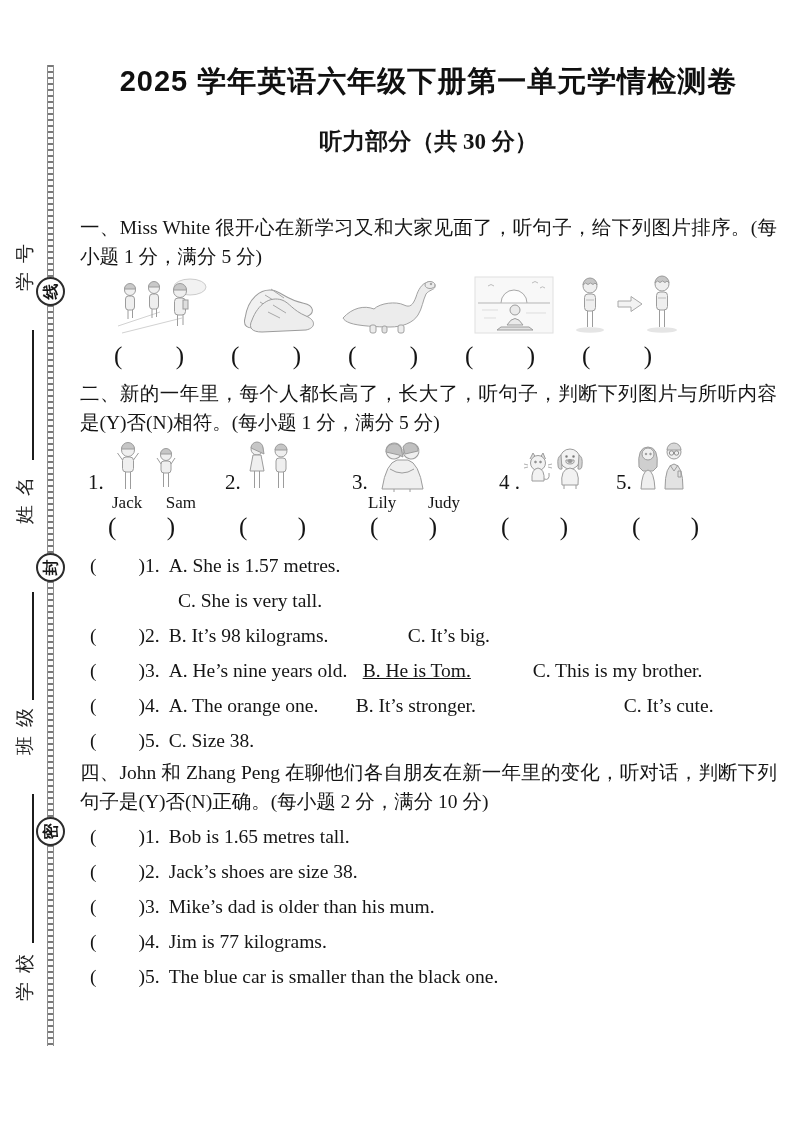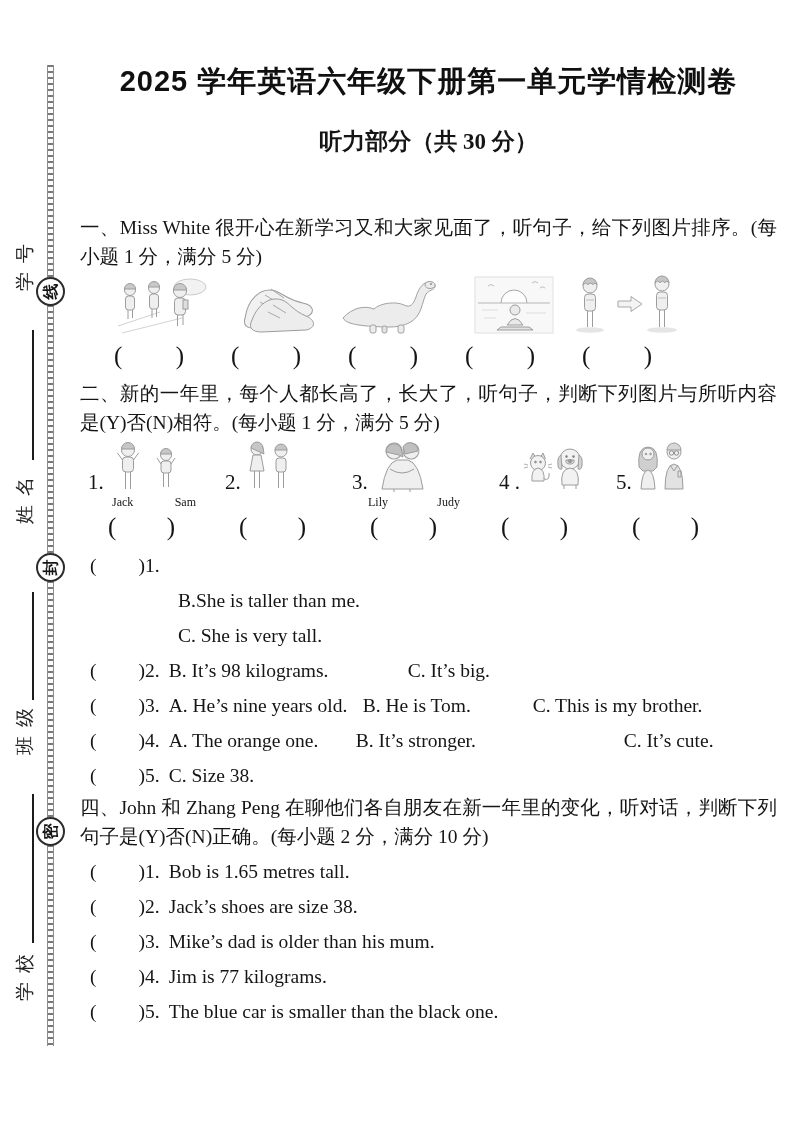--- a/index.html
+++ b/index.html
@@ -43,21 +43,21 @@
   #sec4-head { margin-top:0px; }
   
   .img-row1 { display:flex; align-items:flex-end; height:60px; margin-top:3px; }
   .img-row2 { display:flex; align-items:flex-end; height:52px; margin-top:4px; }
   .fig { display:block; }
   .fig svg { display:block; width:100%; height:100%; }
   .s2-item { display:flex; align-items:flex-end; position:relative; }
   .item-num { font-size:21px; line-height:22px; padding-right:2px; }
   .name-row {
     position:absolute; top:100%; display:flex; justify-content:space-between;
-    font-size:12px; line-height:19px; width:100%; padding:0 2px;
+    font-size:17px; line-height:19px; width:100%; padding:0 2px;
   }
   
   .paren-row { display:flex; font-size:25px; line-height:30px; }
   .paren-row1 { margin-top:7px; padding-left:34px; }
   .paren-row2 { margin-top:19px; padding-left:28px; }
   .paren-pair { display:flex; justify-content:space-between; }
   .paren-row1 .paren-pair { width:70px; margin-right:47px; }
   .paren-row2 .paren-pair { width:67px; margin-right:64px; }
   
   .qline { display:flex; height:35px; line-height:35px; font-size:19.5px; padding-left:10px; white-space:nowrap; }
@@ -346,37 +346,37 @@
           <span>(</span>
           <span>)</span>
         </span>
     </div>
 
 
     <div id="q1" class="qline">
       <span>(</span>
         <span class="gap"></span>
         <span>)1.</span>
-    </div>
-    <div class="qline-sub">B.She is taller than me.</div>
+      <span class="opt">A. She is 1.57 metres.</span>
+    </div>
     <div class="qline-sub">C. She is very tall.</div>
 
     <div class="qline">
       <span>(</span>
         <span class="gap"></span>
         <span>)2.</span>
       <span class="opt" style="min-width:230px;">B. It’s 98 kilograms.</span>
       <span class="opt">C. It’s big.</span>
     </div>
     <div class="qline">
       <span>(</span>
         <span class="gap"></span>
         <span>)3.</span>
       <span class="opt" style="min-width:185px;">A. He’s nine years old.</span>
-      <span class="opt" style="min-width:161px;">B. He is Tom.</span>
+      <span class="opt" style="min-width:161px;text-decoration:underline;">B. He is Tom.</span>
       <span class="opt">C. This is my brother.</span>
     </div>
     <div class="qline">
       <span>(</span>
         <span class="gap"></span>
         <span>)4.</span>
       <span class="opt" style="min-width:178px;">A. The orange one.</span>
       <span class="opt" style="min-width:259px;">B. It’s stronger.</span>
       <span class="opt">C. It’s cute.</span>
     </div>

